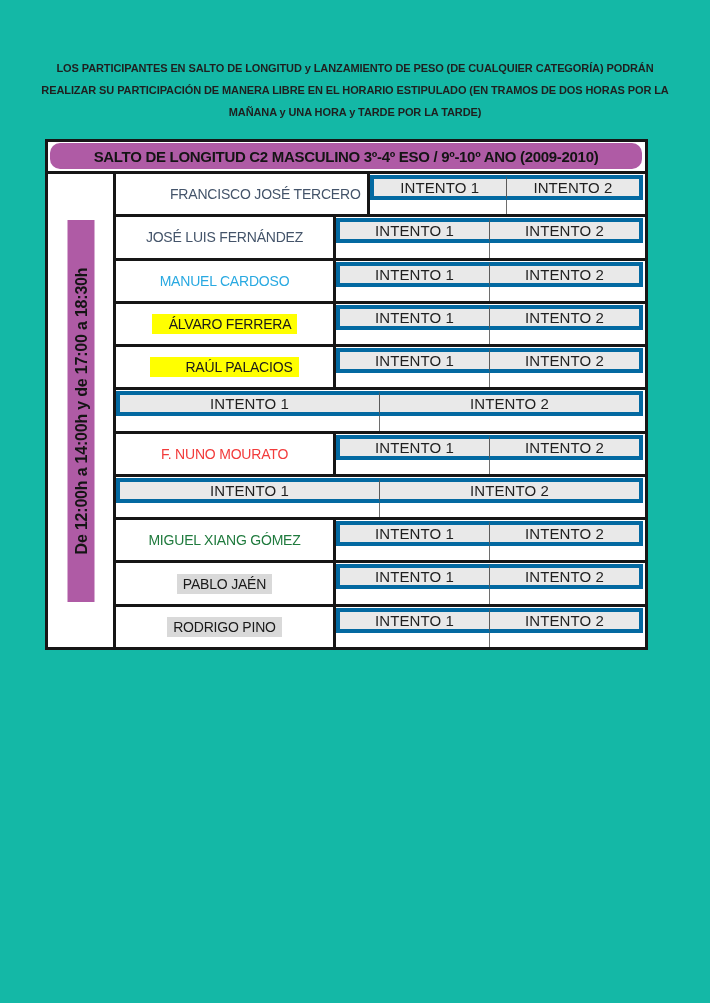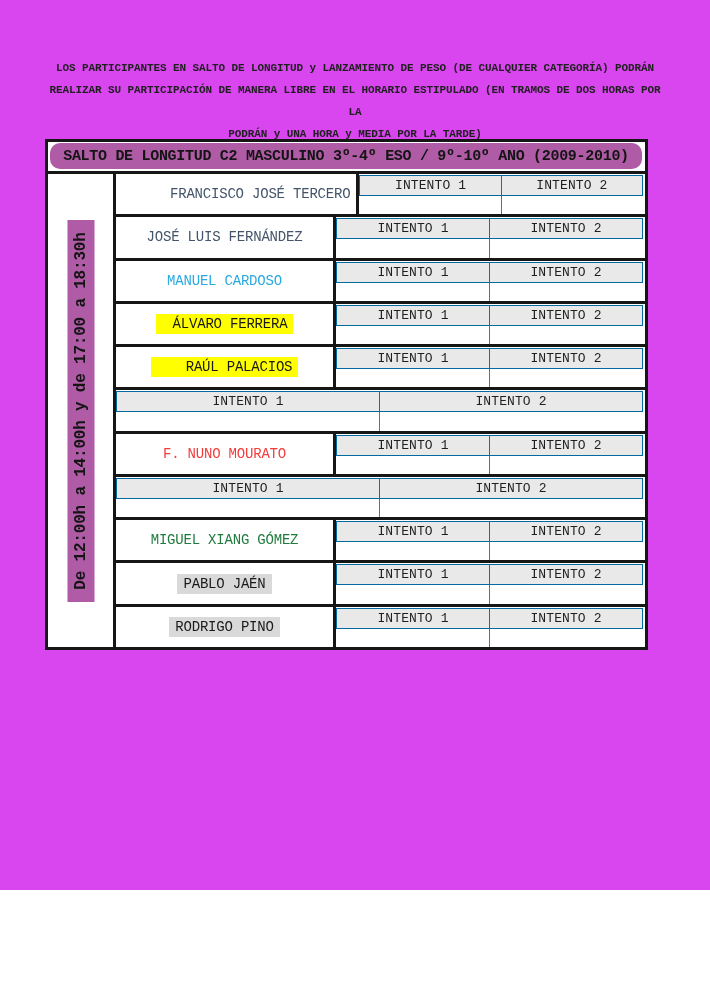--- a/index.html
+++ b/index.html
@@ -1,17 +1,17 @@
 <!DOCTYPE html>
 <html><head>
 <meta charset="utf-8">
 <style>
   html,body{margin:0;padding:0;}
   body{font-family:"Liberation Sans","DejaVu Sans",sans-serif;background:#ffffff;}
-  .page{position:relative;width:710px;height:890px;background:#d946ef;overflow:hidden;font-family:Liberation Mono, monospace;}
+  .page{position:relative;width:710px;height:1003px;background:#14b8a6;overflow:hidden;}
 
   
   .intro{position:absolute;top:57px;left:40px;width:630px;text-align:center;
          font-size:11px;font-weight:700;line-height:22px;color:#1f1f1f;letter-spacing:-0.1px;}
 
   
   .table-wrap{position:absolute;top:139px;left:45px;width:603px;height:511px;
               border:3px solid #161616;box-sizing:border-box;display:flex;flex-direction:column;background:#fff;}
 
   .title-row{flex:0 0 29px;border-bottom:3px solid #161616;position:relative;background:#fff;}
@@ -31,38 +31,38 @@
   .rows{flex:1;display:flex;flex-direction:column;min-width:0;}
   .row{flex:1;display:flex;border-bottom:3px solid #161616;min-height:0;}
   .row:last-child{border-bottom:none;}
 
   .name-cell{flex:0 0 217px;border-right:3px solid #161616;display:flex;
              align-items:center;justify-content:center;background:#fff;}
   .name{font-size:14px;line-height:18px;padding:1px 6px;color:#1a1a1a;white-space:nowrap;letter-spacing:-0.2px;}
 
   .attempts{flex:1;display:flex;flex-direction:column;margin-right:2px;min-width:0;}
   .attempt-header{flex:0 0 21px;display:flex;margin-top:1px;}
-  .attempt-label{flex:1;background:#E9E9E9;border:1px solid #0369a1;box-sizing:border-box;
+  .attempt-label{flex:1;background:#E9E9E9;border:4px solid #0369a1;box-sizing:border-box;
                  display:flex;align-items:center;justify-content:center;
-                 font-size:13px;color:#1f1f1f;letter-spacing:0.1px;}
+                 font-size:15px;color:#1f1f1f;letter-spacing:0.1px;}
   .attempt-label:first-child{border-right:1px solid #5a5a5a;}
   .attempt-label:last-child{border-left:none;}
   .attempt-blank{flex:1;display:flex;}
   .blank-cell{flex:1;background:#fff;}
   .blank-cell:first-child{border-right:1px solid #6e6e6e;}
 </style>
 </head>
 <body>
 
 <div class="page">
 
   <div class="intro">
     <div>LOS PARTICIPANTES EN SALTO DE LONGITUD y LANZAMIENTO DE PESO (DE CUALQUIER CATEGORÍA) PODRÁN</div>
     <div>REALIZAR SU PARTICIPACIÓN DE MANERA LIBRE EN EL HORARIO ESTIPULADO (EN TRAMOS DE DOS HORAS POR LA</div>
-    <div>PODRÁN y UNA HORA y MEDIA POR LA TARDE)</div>
+    <div>MAÑANA y UNA HORA y TARDE POR LA TARDE)</div>
   </div>
 
   <div class="table-wrap">
 
     <div class="title-row">
       <div class="title-hl">SALTO DE LONGITUD C2 MASCULINO 3º-4º ESO / 9º-10º ANO (2009-2010)</div>
     </div>
 
     <div class="tbody">
 

